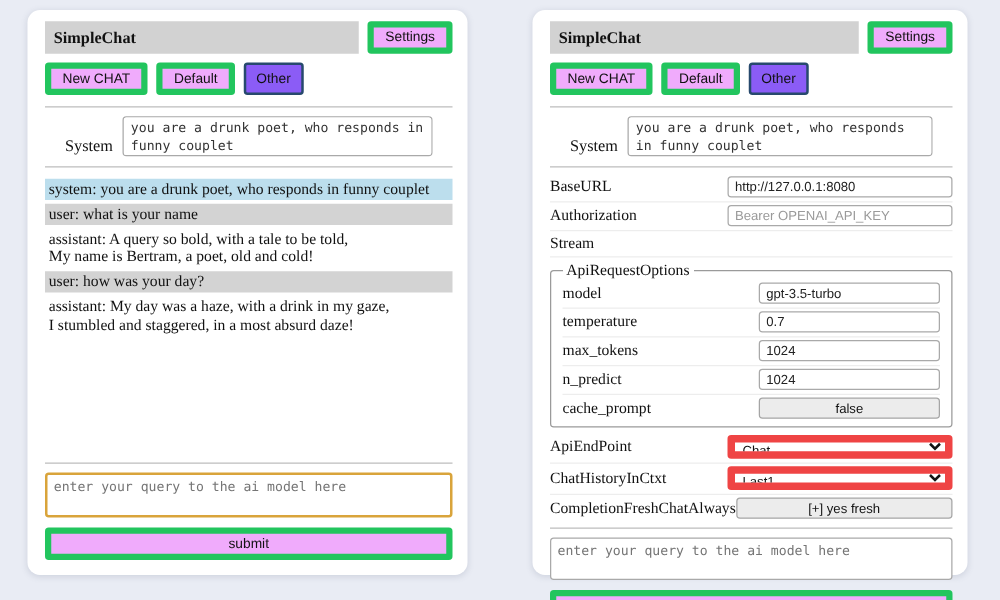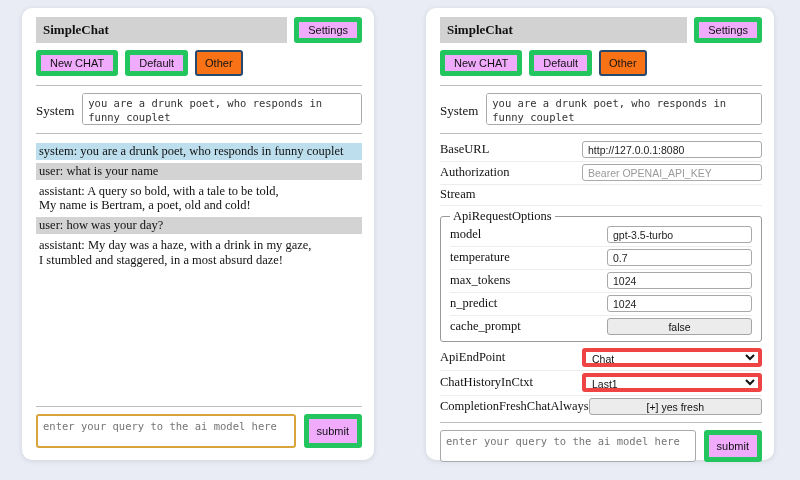--- a/index.html
+++ b/index.html
@@ -24,25 +24,25 @@
     flex:1; background:#d2d2d2;
     font-family:"Liberation Serif", serif; font-weight:bold; font-size:13px;
     color:#111; padding:3px 7px; display:flex; align-items:center;
   }
   .btn {
     font-family:"Liberation Sans", sans-serif; font-size:11px; color:#111;
     background:#f0abfc; border:5px solid #22c55e; border-radius:3px;
     padding:2px 9px; cursor:pointer; white-space:nowrap;
   }
   .session-row { display:flex; gap:7px; margin-bottom:5px; }
-  .btn.selected { background:#f97316; border:2px solid #27496d; padding:1px 8px; }
+  .btn.selected { background:#8b5cf6; border:2px solid #27496d; padding:1px 8px; }
 
   hr.sep { border:none; border-top:1px solid #bdbdbd; margin:4px 0; width:100%; }
 
-  .system-row { display:flex; gap:8px; margin:3px 0 4px; align-items:center; }
+  .system-row { display:flex; gap:8px; margin:3px 16px 4px; align-items:flex-end; }
   .field-label {
     font-family:"Liberation Serif", serif; font-size:13px; color:#111;
     padding-top:3px; white-space:nowrap;
   }
   .system-input {
     flex:1; height:24px; resize:none;
     font-family:"DejaVu Sans Mono", monospace; font-size:10.5px; color:#333;
     border:1px solid #a9a9a9; border-radius:3px; padding:3px 5px;
     background:#fff; line-height:1.3;
   }
@@ -51,21 +51,21 @@
   .msg {
     font-family:"Liberation Serif", serif; font-size:12.5px; color:#111;
     line-height:1.18; padding:1px 3px; margin:3px 0; white-space:pre-line;
   }
   .role-system { background:#bcdeed; }
   .role-user { background:#d3d3d3; }
   .role-assistant { background:#ffffff; }
 
   .fill { flex:1; }
 
-  .query-row { display:flex; gap:8px; align-items:stretch; margin-top:3px; }
+  .query-row { display:flex; gap:8px; align-items:stretch; margin-top:3px;flex-direction:column; }
   .query-input {
     flex:1; height:22px; resize:none;
     font-family:"DejaVu Sans Mono", monospace; font-size:10.5px; color:#8a8a8a;
     border:1px solid #a9a9a9; border-radius:3px; padding:4px 5px; background:#fff;
   }
   .query-input.focused { border:2px solid #d9a43b; }
   .submit-btn { padding:2px 8px; }
 
   
   .settings { margin-top:1px; }
@@ -82,21 +82,21 @@
     background:#fff;
   }
   input.ctrl::placeholder { color:#9a9a9a; }
   button.ctrl {
     font-family:"Liberation Sans", sans-serif; font-size:10.5px; color:#111;
     background:#ececec; border:1px solid #a5a5a5; border-radius:3px; height:17px;
     cursor:pointer;
   }
   select.ctrl {
     font-family:"Liberation Sans", sans-serif; font-size:10.5px; color:#111;
-    border:4px solid #ef4444; border-radius:3px; height:19px; background:#fff;
+    border:6px solid #ef4444; border-radius:3px; height:19px; background:#fff;
     padding:0 2px;
   }
   fieldset.opts {
     border:1px solid #9a9a9a; border-radius:3px;
     margin:3px 0 4px; padding:0 9px 3px;
   }
   fieldset.opts legend {
     font-family:"Liberation Serif", serif; font-size:12.5px; color:#111; padding:0 3px;
   }
   fieldset.opts .ctrl { width:145px; }

